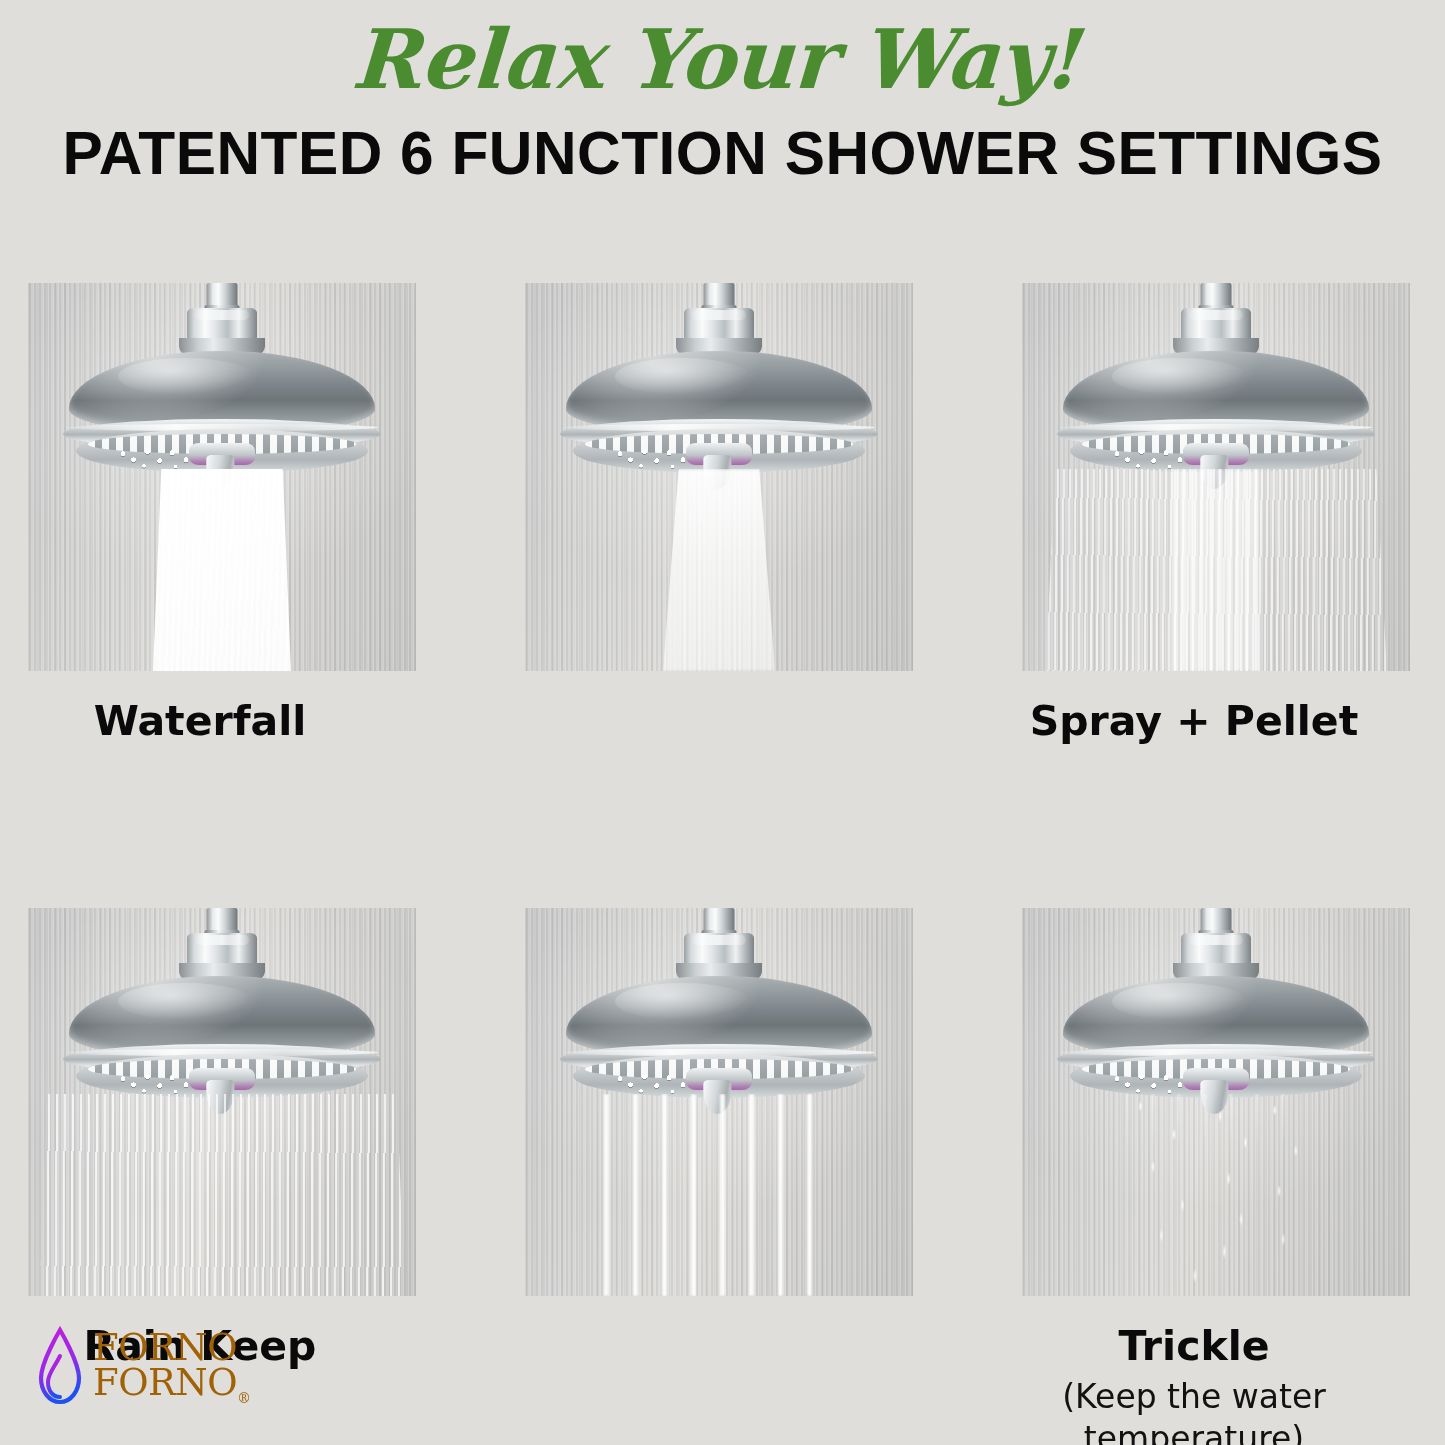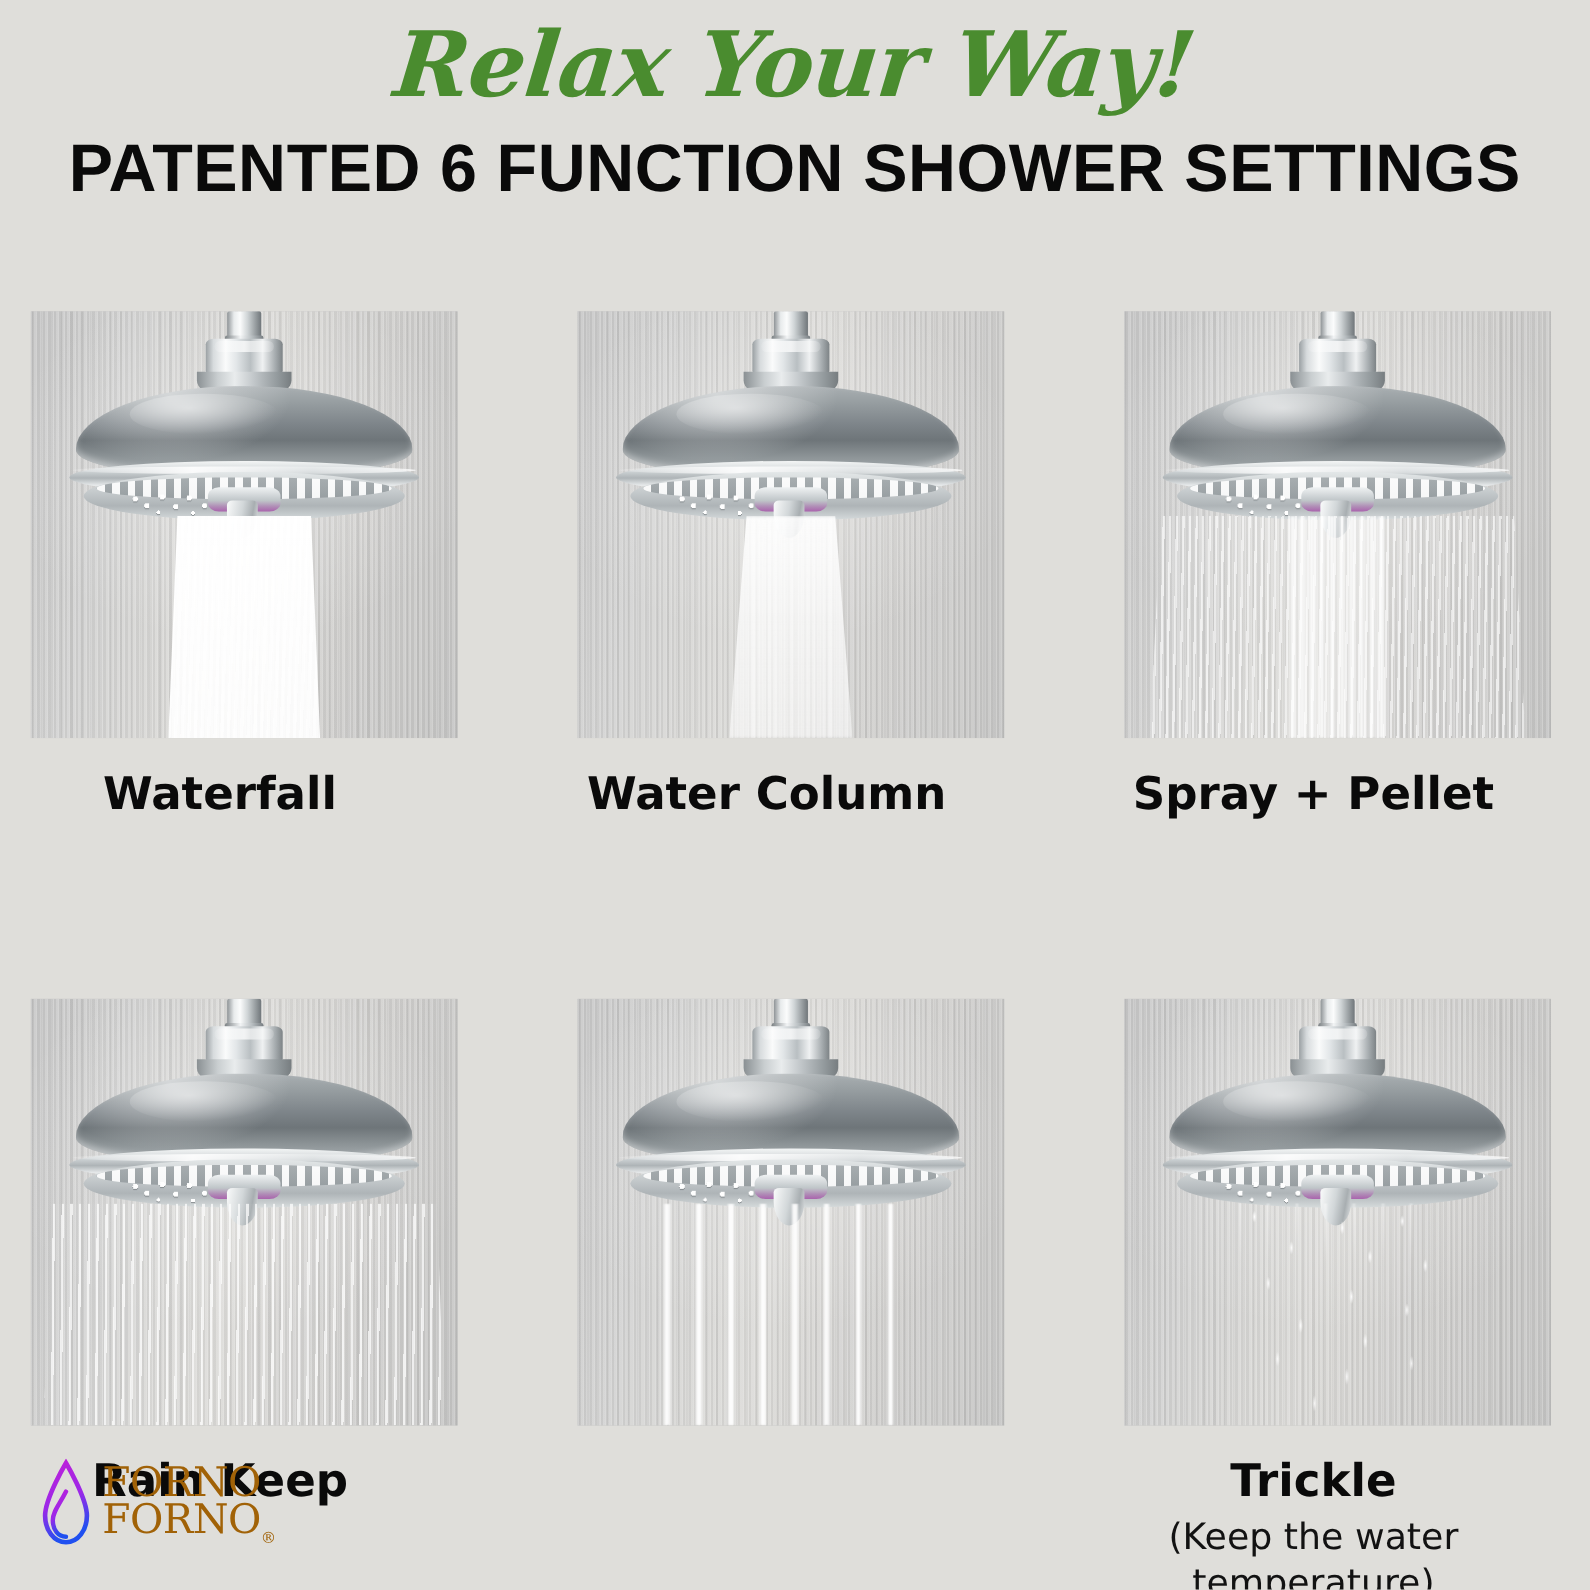--- a/index.html
+++ b/index.html
@@ -516,21 +516,20 @@
           <div class="nozzle-ring-outer"></div>
           <div class="nozzle-ring-inner"></div>
         </div>
         <div class="knob"></div>
         <div class="lever"></div>
       </div>
       <div class="water">
         <div class="w-column"></div>
       </div>
     </div>
-    <div class="caption">Water Column</div>
   </div>
 
   <div class="cell">
     <div class="tile">
       <div class="wall"></div>
       <div class="head-wrap">
         <div class="pipe"></div>
         <div class="collar"></div>
         <div class="neck"></div>
         <div class="dome"></div>

